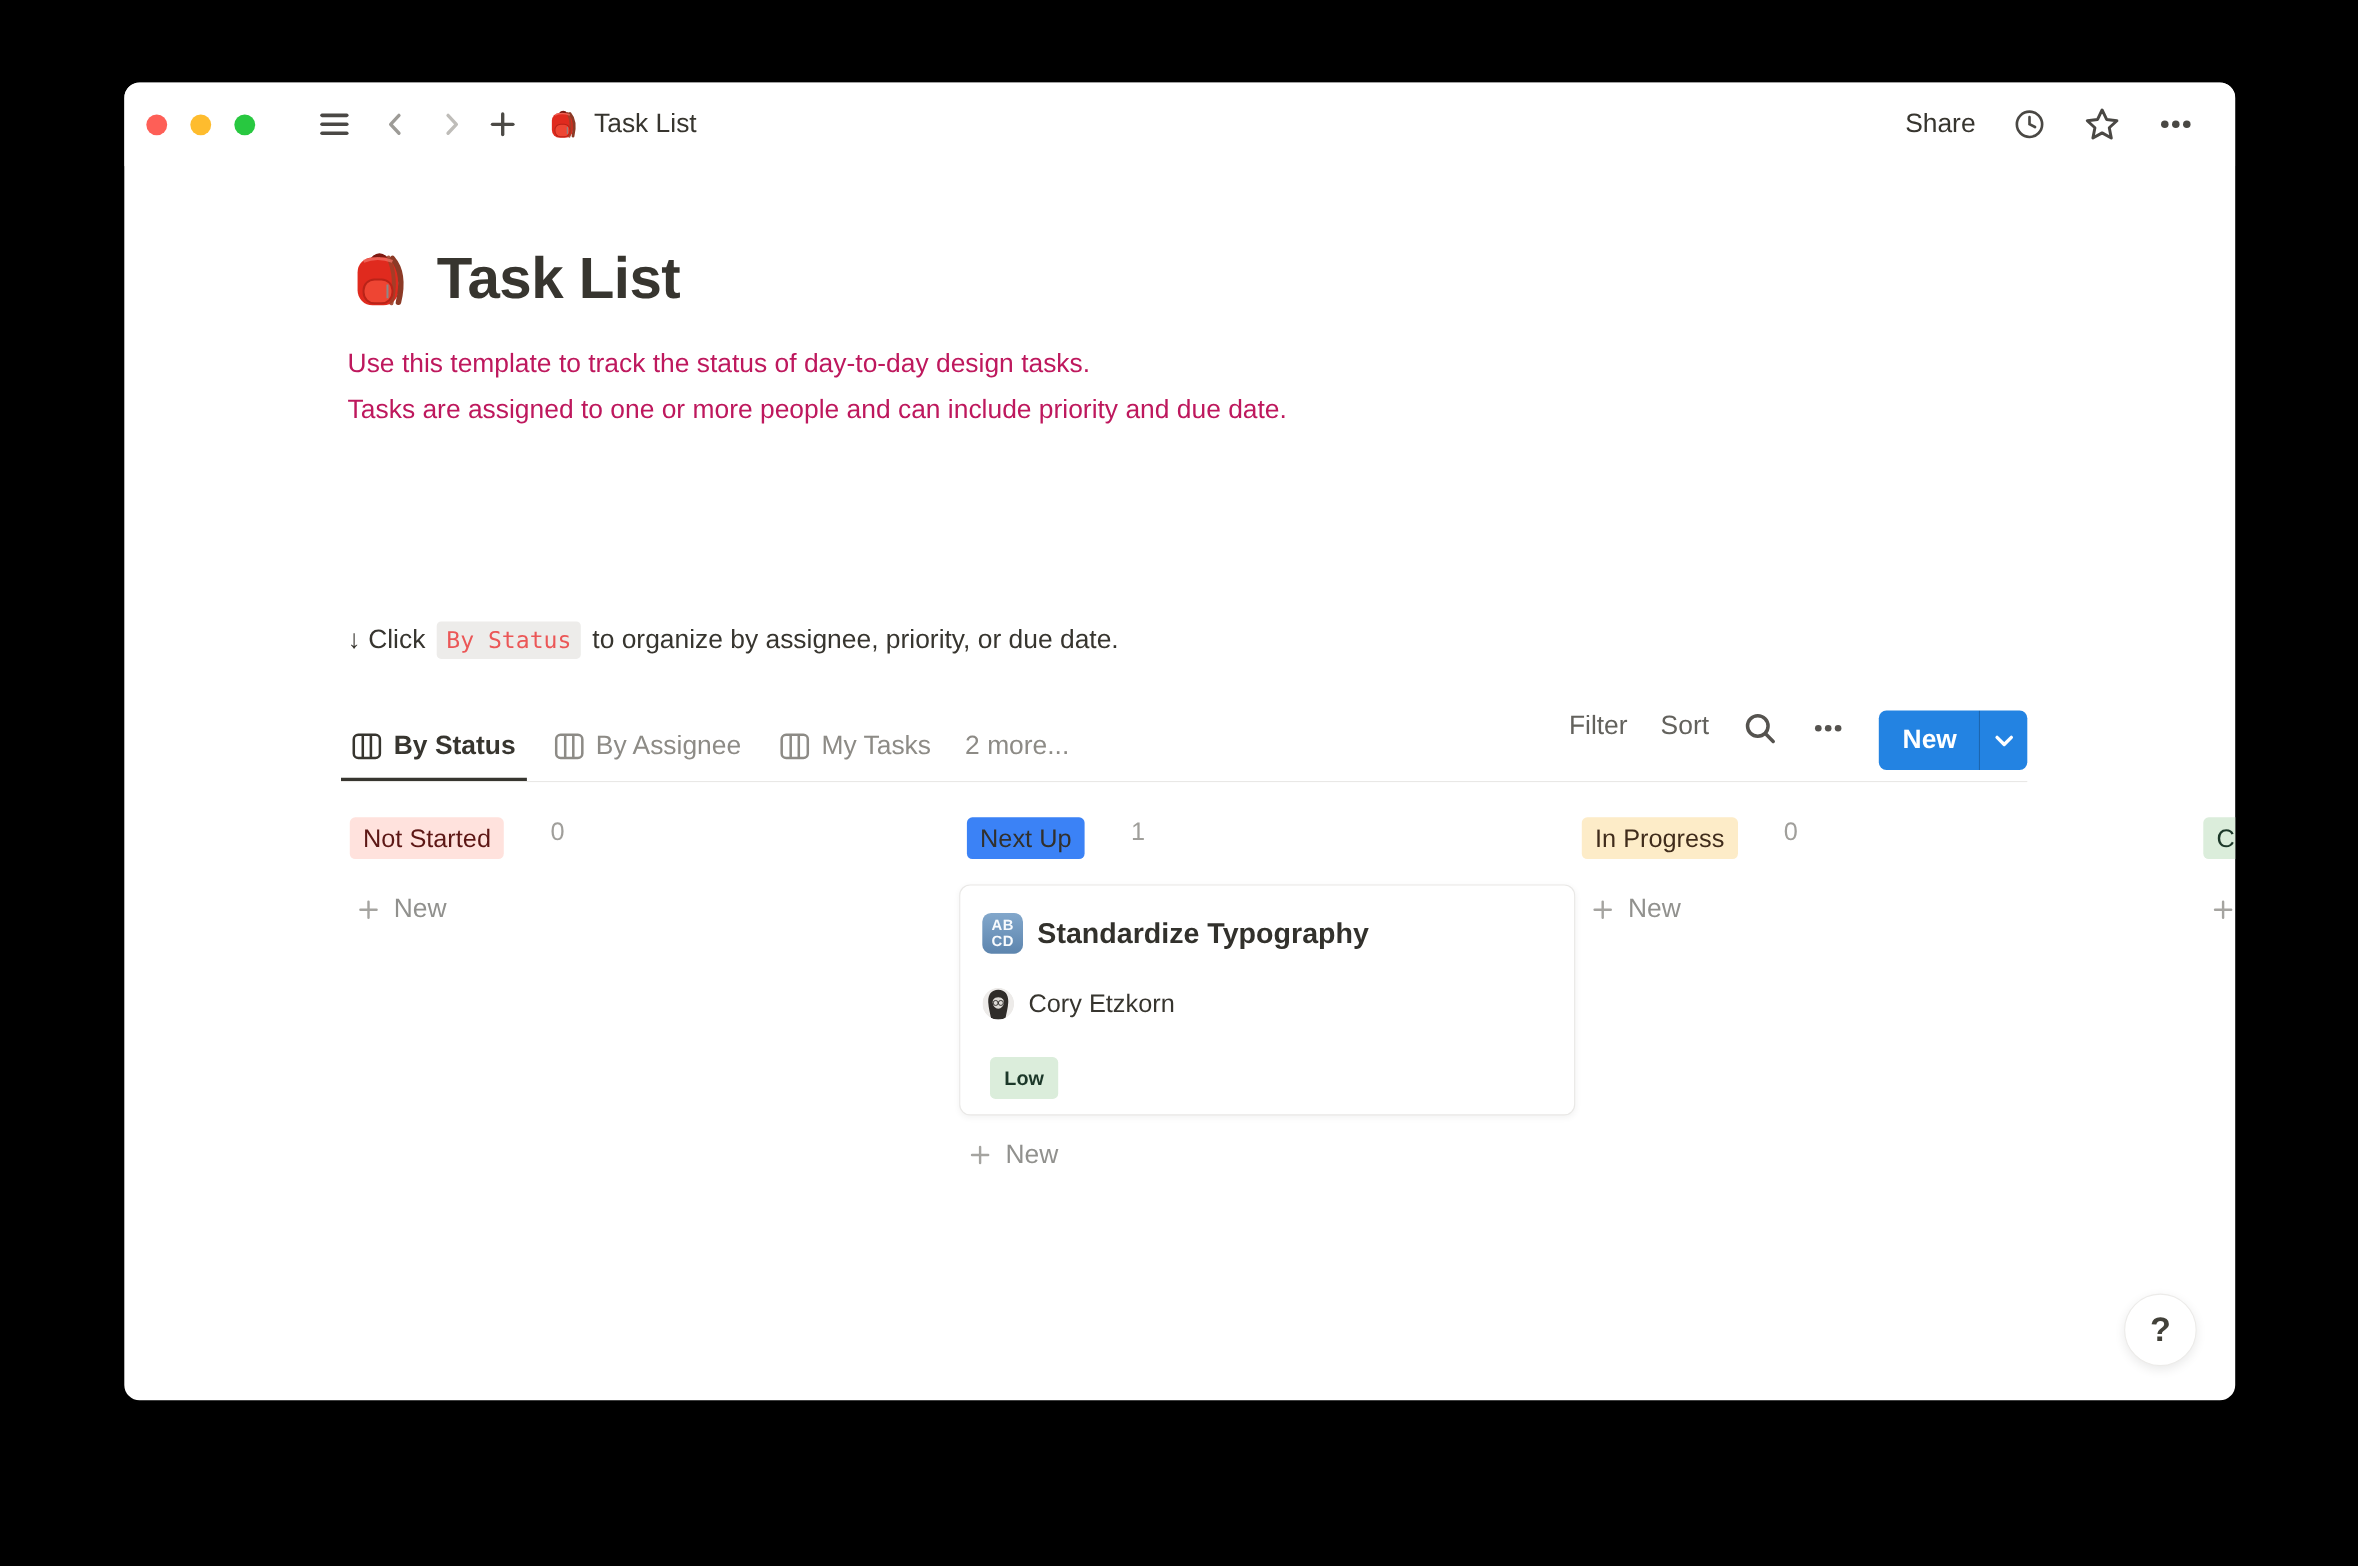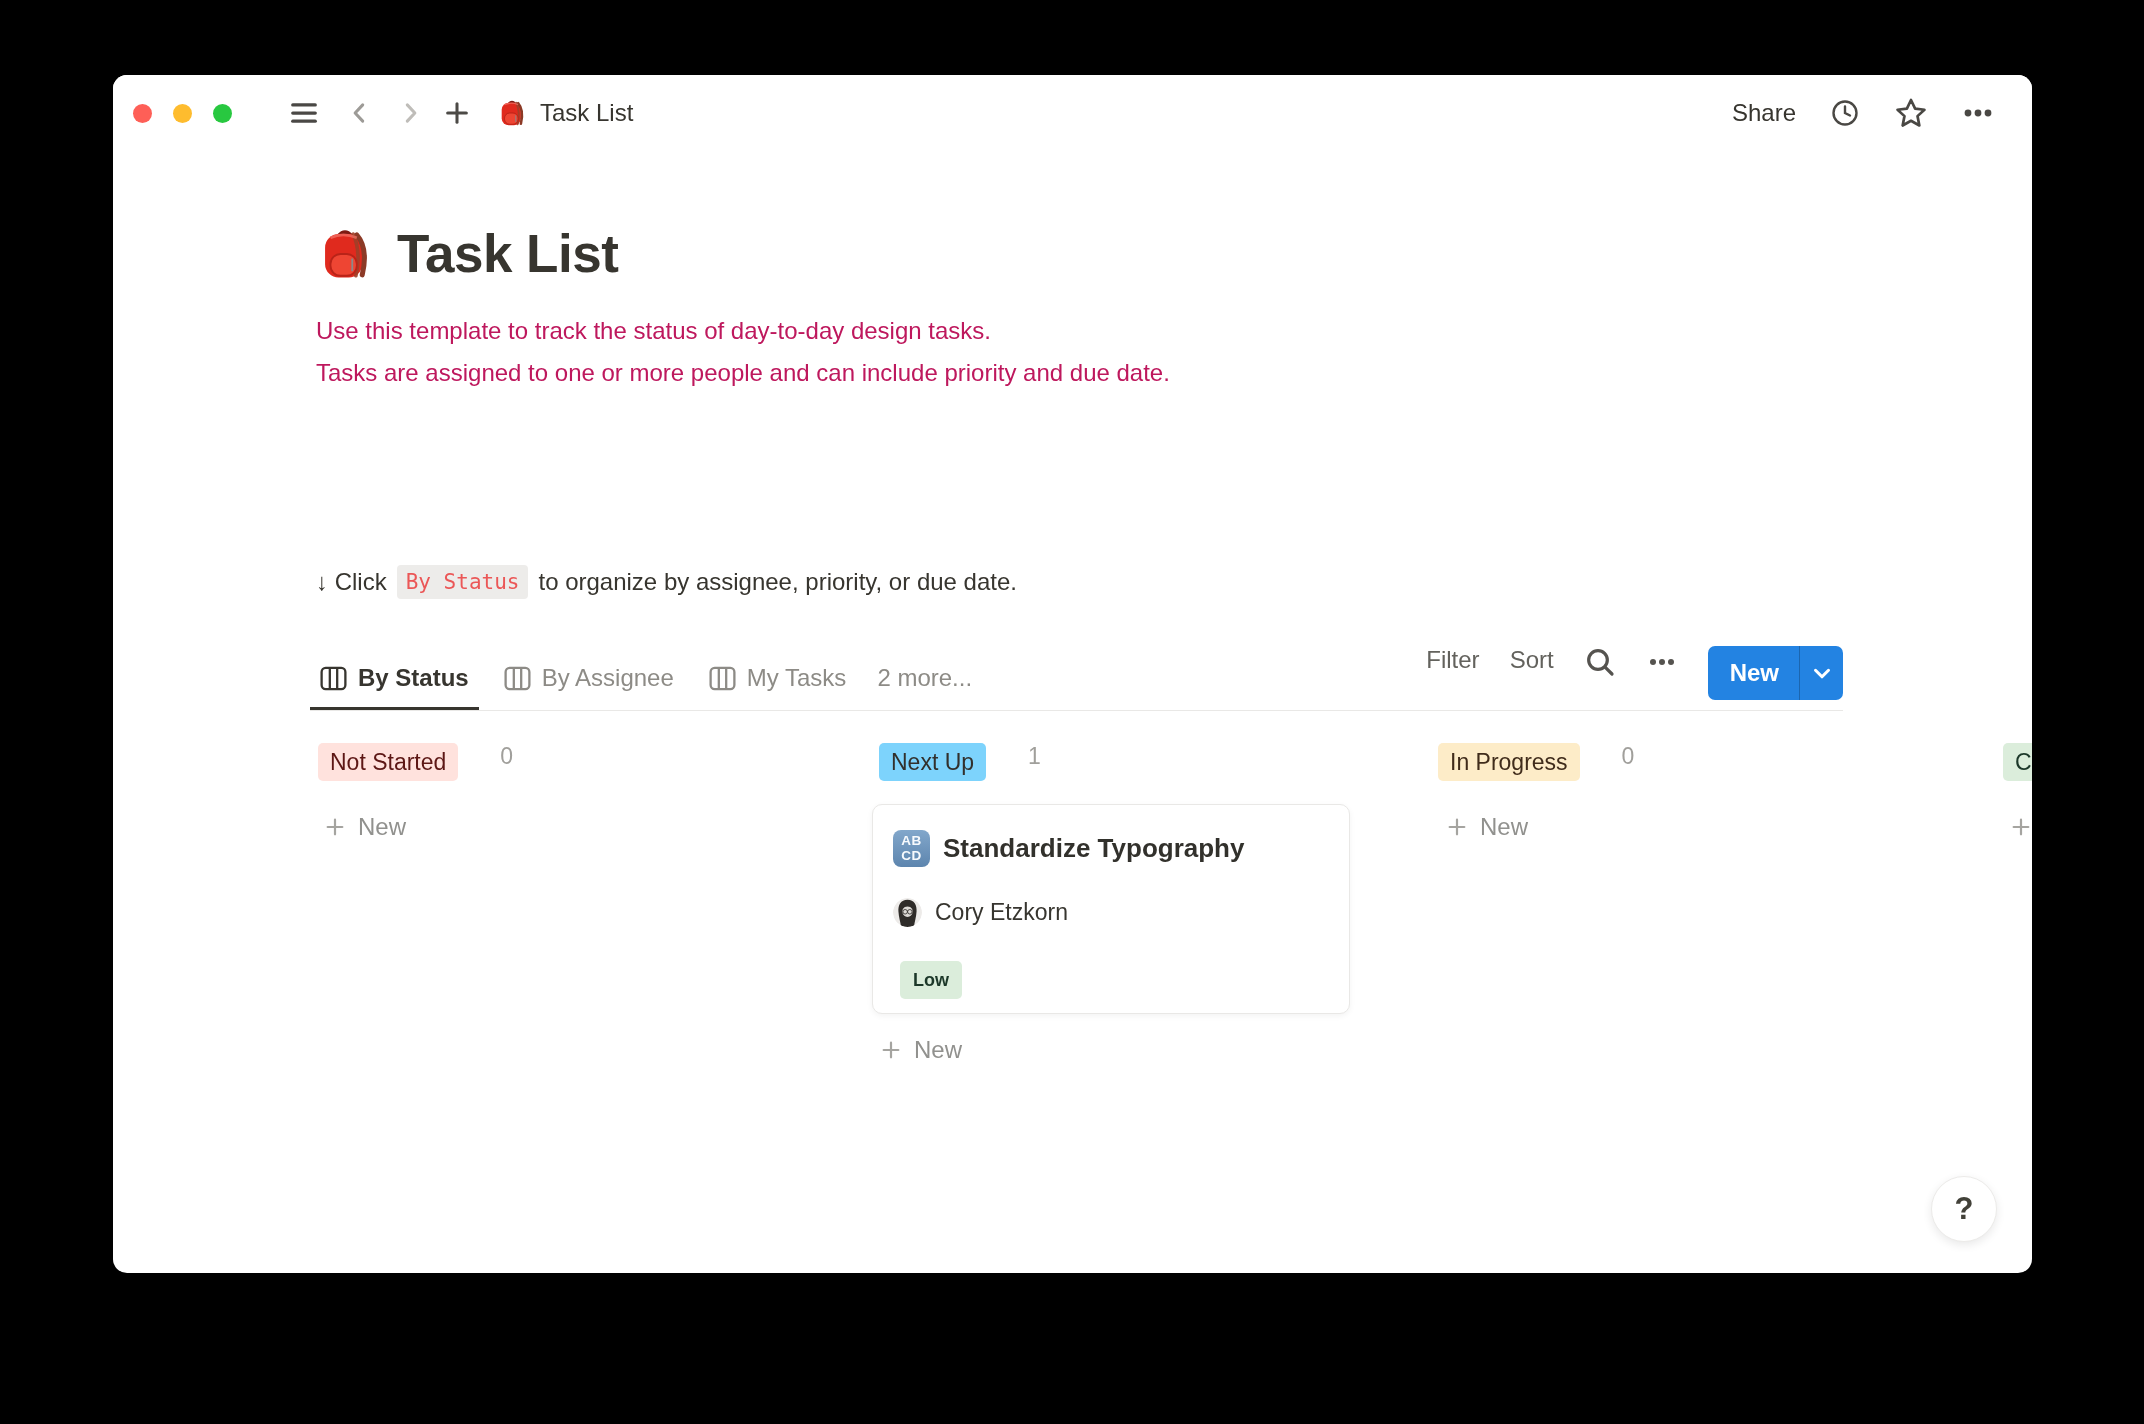--- a/index.html
+++ b/index.html
@@ -47,31 +47,31 @@
   .new-btn{height:54px;border-radius:7px;background:#2383E2;color:#fff;display:flex;align-items:stretch;cursor:pointer;overflow:hidden;}
   .new-main{display:flex;align-items:center;padding:0 20px 0 22px;font-size:24px;font-weight:700;}
   .new-split{width:1px;background:rgba(0,0,0,0.22);}
   .new-caret{width:43px;display:flex;align-items:center;justify-content:center;}
   
   .column{position:absolute;top:660px;width:524px;}
   .col-1{left:205px}.col-2{left:759px}.col-3{left:1325px}.col-4{left:1886px;width:300px;}
   .col-header{display:flex;align-items:flex-start;margin-top:8px;height:38px;cursor:pointer;gap:16px;}
   .tag{height:38px;display:inline-flex;align-items:center;padding:0 12px;border-radius:5px;font-size:23px;font-weight:500;white-space:nowrap;}
   .tag-red{background:#FFE2DD;color:#5D1715}
-  .tag-gray{background:#7dd3fc;color:#32302C}
+  .tag-gray{background:#3b82f6;color:#32302C}
   .tag-yellow{background:#FDECC8;color:#402C1B}
   .tag-green{background:#DBEDDB;color:#1C3829}
   .col-2 .tag{margin-left:7px}
   .col-4 .tag{margin-left:4px;padding-right:60px;}
   .count{margin-left:26px;font-size:23px;color:#A09F9B;}
   .new-row{display:flex;align-items:center;gap:12px;height:44px;margin-top:24px;margin-left:6px;font-size:24px;color:#91918E;cursor:pointer;}
   .col-3 .new-row{margin-left:8px}
   .col-4 .new-row{margin-left:11px}
   .card{
-    margin-top:23px;width:478px;height:210px;box-sizing:border-box;background:#fff;
+    margin-top:23px;width:560px;height:210px;box-sizing:border-box;background:#fff;
     border:1px solid #E9E8E6;border-radius:10px;box-shadow:0 2px 6px rgba(15,15,15,0.05);
     padding:24px 36px 0 20px;cursor:pointer;
   }
   .card-row1{display:flex;align-items:center;gap:13px;height:38px;}
   .abcd{
     width:37px;height:37px;flex:none;border-radius:8px;
     background:linear-gradient(180deg,#82A7CB,#5D85AE);
     color:#F7FAFD;font-weight:700;font-size:13.5px;line-height:15px;letter-spacing:0.5px;
     display:flex;flex-direction:column;align-items:center;justify-content:center;
   }

